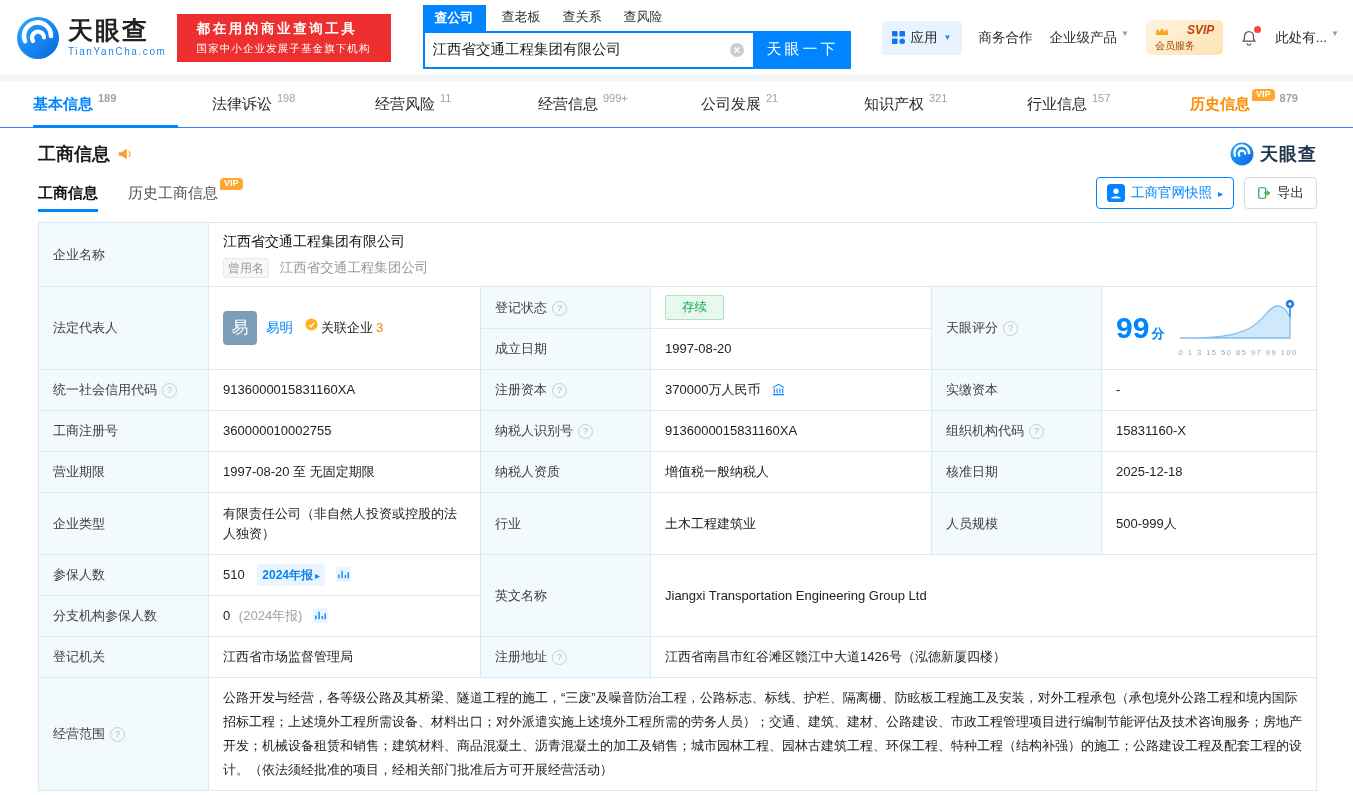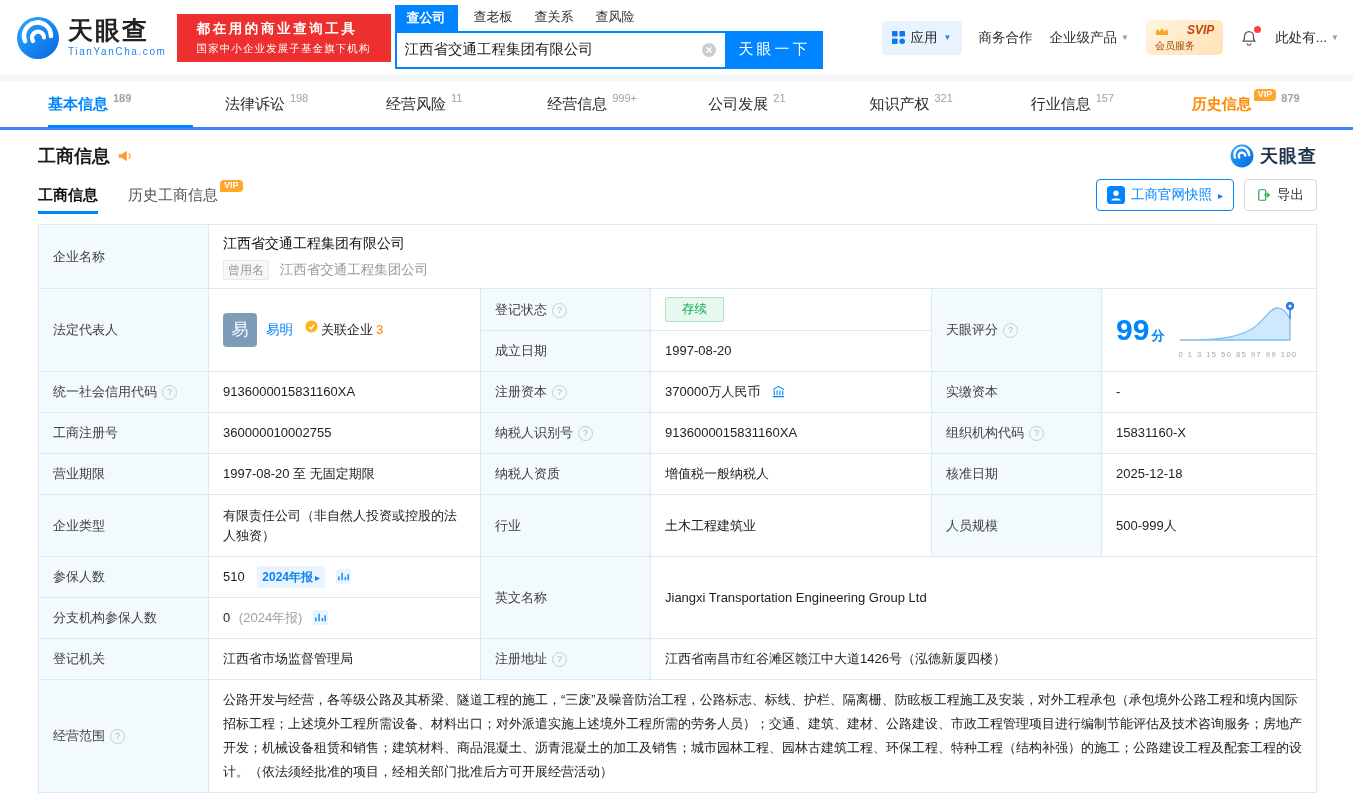--- a/index.html
+++ b/index.html
@@ -6,42 +6,42 @@
   body{width:1353px;height:795px;overflow:hidden;background:#fff;color:#333;
        font-family:"Liberation Sans","DejaVu Sans",sans-serif;}
   
   .topbar{height:75px;display:flex;align-items:center;padding:0 14px 0 16px;box-sizing:border-box;background:#fff}
   .logo{display:flex;align-items:center;gap:8px;cursor:pointer}
   .logo-brand{font-size:25px;font-weight:bold;color:#222;letter-spacing:2px;line-height:1}
   .logo-domain{font-size:10px;color:#1d86f0;letter-spacing:1.6px;margin-top:3px}
   .slogan{background:#ee2f2f;color:#fff;padding:6px 20px;margin-left:10px}
   .slogan .l1{font-size:13.5px;font-weight:bold;letter-spacing:2.6px;white-space:nowrap}
   .slogan .l2{font-size:10.5px;letter-spacing:1.1px;margin-top:4px;white-space:nowrap}
-  .search-area{margin-left:4px;display:flex;flex-direction:column;justify-content:center}
+  .search-area{margin-left:32px;display:flex;flex-direction:column;justify-content:center}
   .search-tabs{display:flex;align-items:flex-end;height:24px}
   .stab{font-size:13px;color:#333;margin-right:22px;padding-bottom:5px;cursor:pointer;white-space:nowrap}
   .stab.active{background:#0084ff;color:#fff;font-weight:bold;padding:4px 12px 4px;margin-right:16px}
   .search-row{display:flex;height:38px}
   .search-box{width:332px;border:2px solid #0084ff;display:flex;align-items:center;box-sizing:border-box;background:#fff}
   .search-input{flex:1;border:none;outline:none;font-size:14.5px;padding:0 8px;color:#222;background:transparent;font-family:inherit}
   .clear-btn{margin-right:8px;display:flex;cursor:pointer}
   .tyc-btn{width:96px;background:#0084ff;color:#fff;border:none;font-size:15px;letter-spacing:3px;cursor:pointer;font-family:inherit}
   .header-right{margin-left:auto;display:flex;align-items:center;gap:17px;font-size:13.5px;color:#2c2c2c;white-space:nowrap}
   .app-chip{display:flex;align-items:center;gap:6px;background:#e9f3ff;border-radius:4px;padding:8px 10px;cursor:pointer}
-  .hr-item{display:flex;align-items:center;gap:4px;cursor:pointer}
+  .hr-item{display:flex;align-items:flex-start;gap:4px;cursor:pointer}
   .caret{font-size:8px;color:#999}
   .caret.blue{color:#1d86f0}
   .svip{background:linear-gradient(135deg,#fff4e0,#ffe2b4);border-radius:5px;padding:4px 9px;line-height:1.1;cursor:pointer}
   .svip .l1{color:#c1440e;font-weight:bold;font-size:12px;font-style:italic;display:flex;align-items:center;gap:18px}
   .svip .l2{color:#a04a00;font-size:10px;margin-top:2px}
   .bell-wrap{position:relative;display:flex;cursor:pointer}
   .bell-dot{position:absolute;top:-3px;right:-3px;width:7px;height:7px;background:#ff4433;border-radius:50%}
   .gray-gap{height:6px;background:#f4f5f6}
   
-  .main-tabs{display:flex;height:46px;padding-left:48px;border-bottom:3px solid #3b82f6;background:#fff}
+  .main-tabs{display:flex;height:46px;padding-left:33px;border-bottom:1px solid #3b82f6;background:#fff}
   .ntab{width:164px;display:flex;align-items:center;font-size:15px;color:#2b2b2b;position:relative;cursor:pointer}
   .ntab:first-child{width:180px}
   .ntab .cnt{font-size:11px;color:#9aa3ab;margin-left:5px;position:relative;top:-6px}
   .ntab.active{color:#0084ff;font-weight:bold}
   .ntab.active::after{content:"";position:absolute;left:0;bottom:-1px;width:145px;height:3px;background:#0084ff}
   .ntab.vip-tab{color:#ff8a00;font-weight:bold}
   .vip-badge{display:inline-block;background:#ffa62b;color:#fff;font-size:9px;font-weight:bold;
              padding:1px 4px;border-radius:4px 4px 4px 1px;position:relative;top:-9px;margin-left:2px;line-height:1.1}
   
   .content{padding:0 36px 0 38px}

